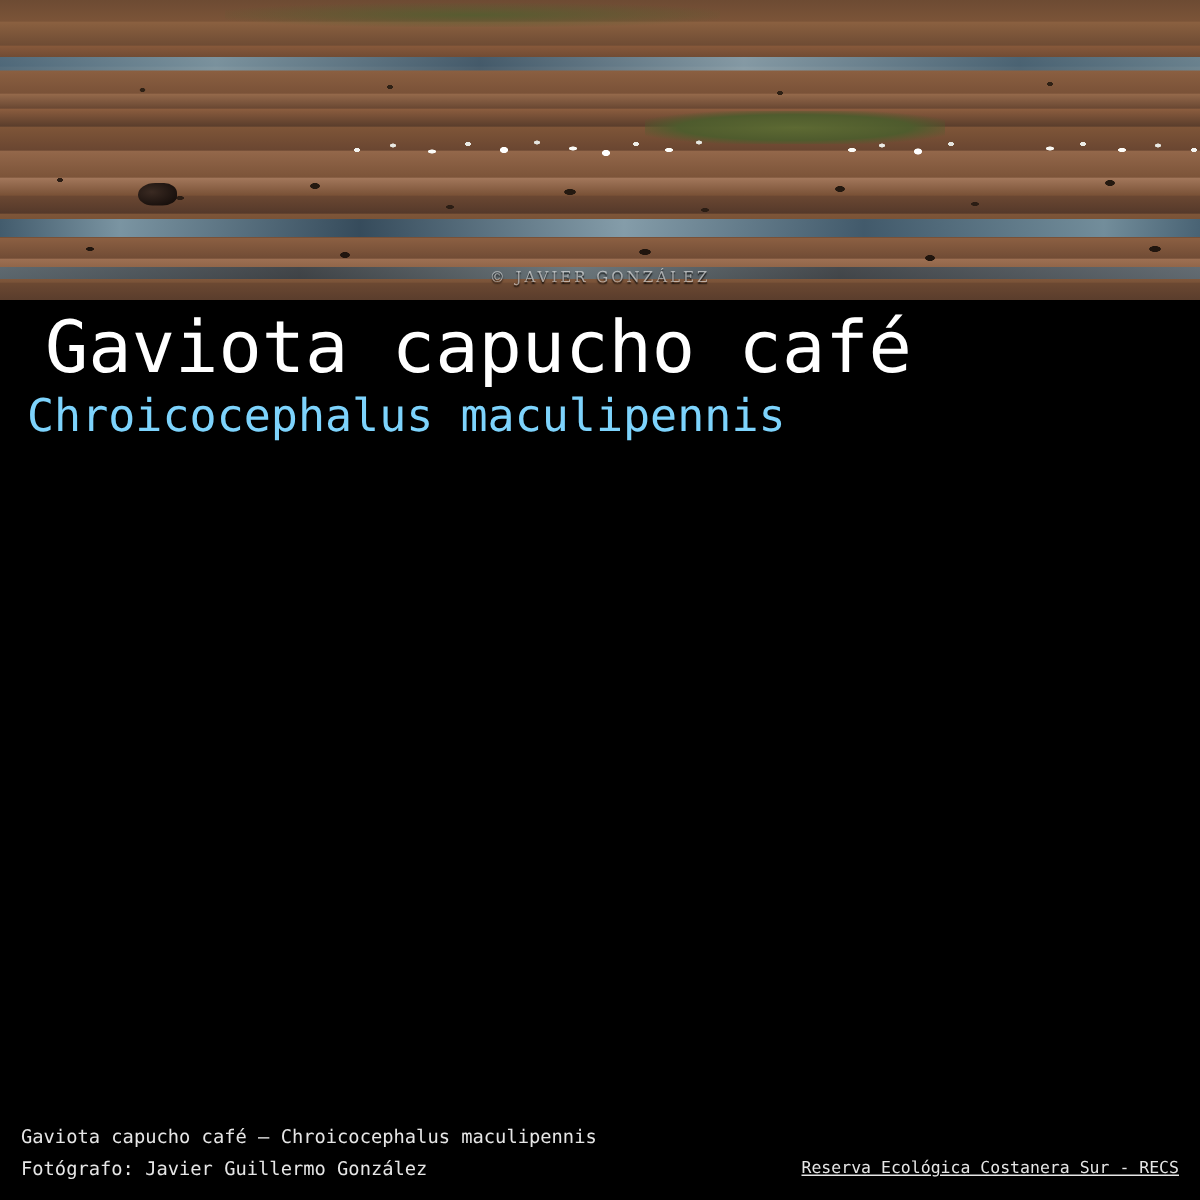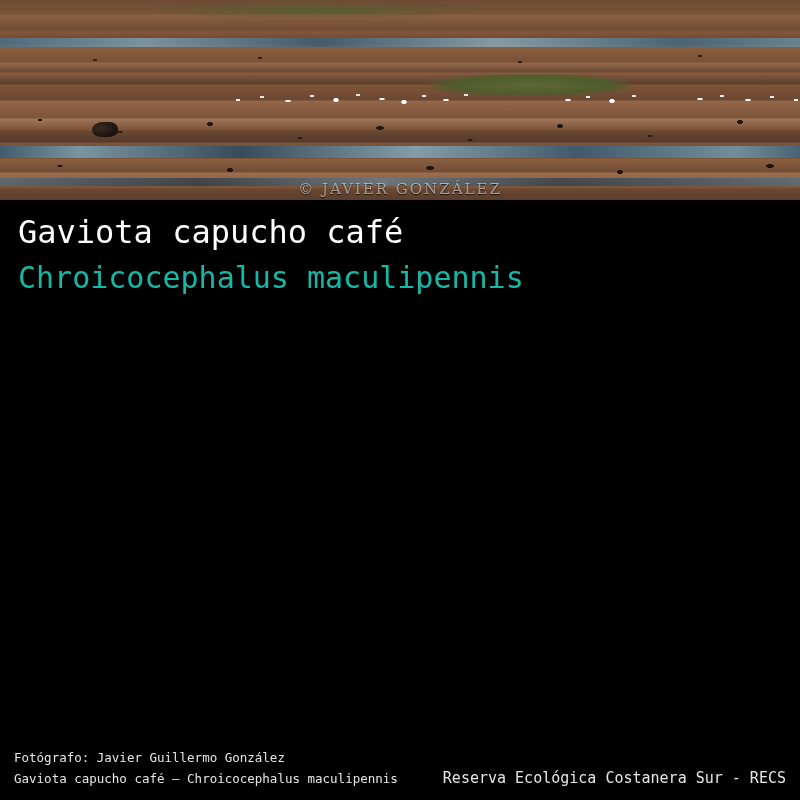--- a/index.html
+++ b/index.html
@@ -138,48 +138,49 @@
     border-radius: 60% 45% 50% 50% / 70% 60% 55% 65%;
     background: radial-gradient(ellipse at 35% 40%, #3a2a22 0%, #1b120e 70%, #120b08 100%);
   }
   
   .photo .watermark {
     position: absolute;
     left: 0; right: 0; top: 180px;
     text-align: center;
     color: rgba(255,255,255,.55);
     font-family: "DejaVu Serif", serif;
-    font-size: 15px;
+    font-size: 10px;
     letter-spacing: 2px;
     text-shadow: 0 1px 1px rgba(0,0,0,.8);
     white-space: nowrap;
   }
 
   
   .titles {
     position: absolute;
     left: 18px;
     top: 208px;
     width: 764px;
   }
   .t-common-es {
     color: #ffffff;
-    font-size: 32px;
+    font-size: 48px;
     line-height: 48px;
     letter-spacing: 0px;
     white-space: nowrap;
+    margin-left: 12px;
   }
   .t-common-en {
     color: #d9d9d9;
     font-size: 34px;
     line-height: 44px;
     white-space: nowrap;
   }
   .t-sci {
-    color: #14b8a6;
+    color: #7dd3fc;
     font-size: 30px;
     line-height: 40px;
     white-space: nowrap;
     overflow: hidden;
     max-width: 572px;
     margin-top: 2px;
   }
 
   
   .footer {
@@ -198,21 +199,21 @@
     flex-direction: column;
     gap: 6px;
   }
   .footer-col.right { align-items: flex-end; text-align: right; }
   .f-line {
     color: #e6e6e6;
     font-size: 12.5px;
     line-height: 15px;
     white-space: nowrap;
   }
-  .f-line.small { font-size: 15px; }
+  .f-line.small { font-size: 11px; text-decoration: underline; }
 </style>
 </head>
 <body>
 
 <div id="page">
 
   <div class="photo">
     <div class="bands"></div>
     <div class="veg2"></div>
     <div class="water1"></div>
@@ -225,21 +226,21 @@
     <div class="watermark">© JAVIER GONZÁLEZ</div>
   </div>
 
   <div class="titles">
     <div class="t-common-es">Gaviota capucho café</div>
     <div class="t-sci">Chroicocephalus maculipennis</div>
   </div>
 
   <div class="footer">
     <div class="footer-col left">
+      <div class="f-line">Gaviota capucho café — Chroicocephalus maculipennis</div>
       <div class="f-line">Fotógrafo: Javier Guillermo González</div>
-      <div class="f-line">Gaviota capucho café — Chroicocephalus maculipennis</div>
     </div>
     <div class="footer-col right">
       <div class="f-line small">Reserva Ecológica Costanera Sur - RECS</div>
     </div>
   </div>
 
 </div>
 
 </body></html>

